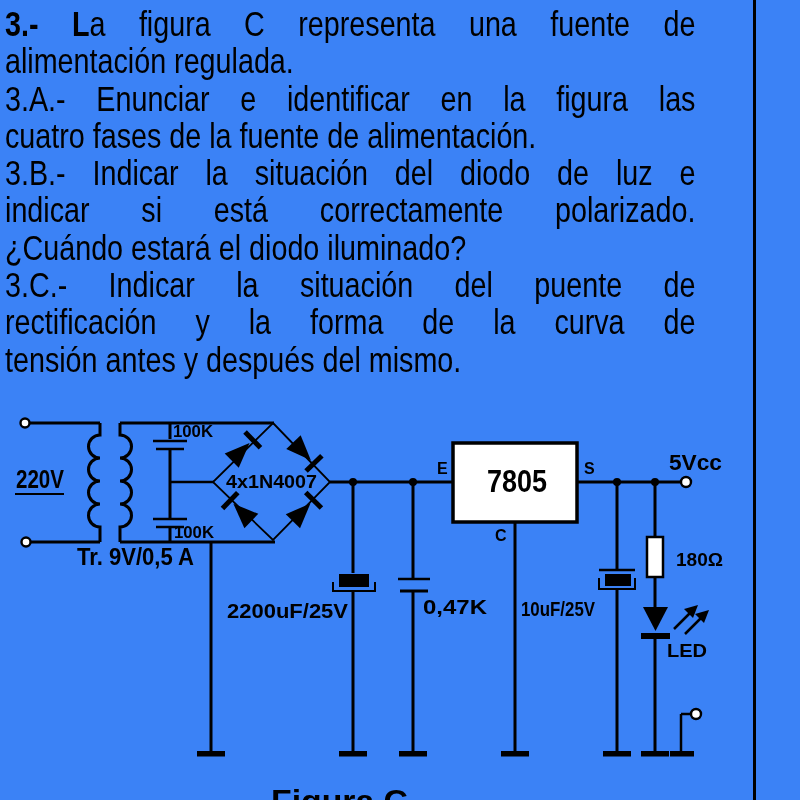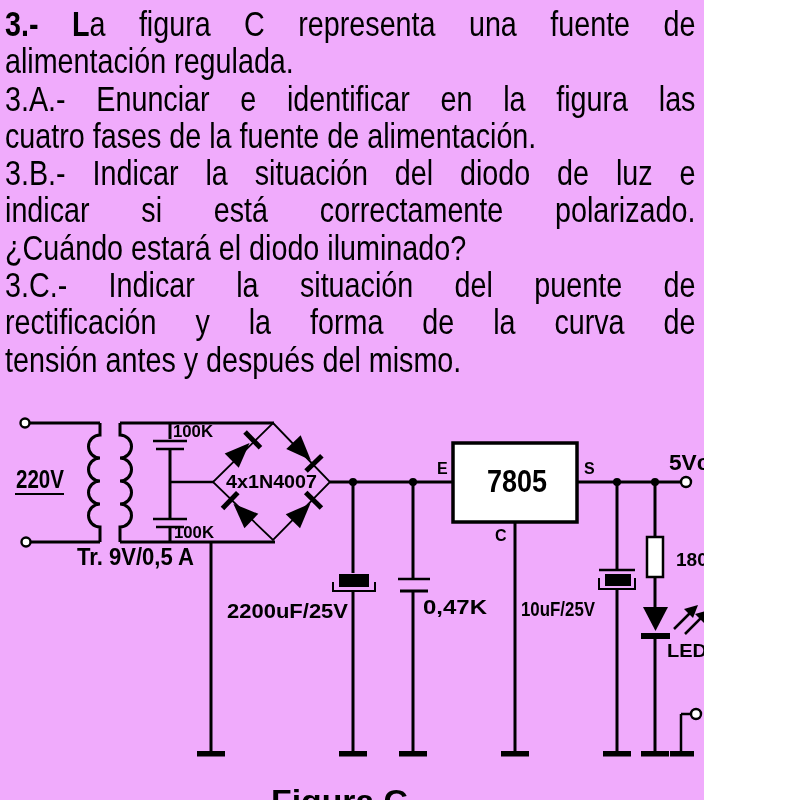--- a/index.html
+++ b/index.html
@@ -1,16 +1,16 @@
 <!DOCTYPE html>
 <html><head>
 <meta charset="utf-8">
 <style>
   html,body{margin:0;padding:0;background:#fff;}
-  .page{position:relative;width:704px;height:800px;background:#f0abfc;overflow:hidden;
+  .page{position:relative;width:800px;height:800px;background:#3b82f6;overflow:hidden;
         font-family:"Liberation Sans",sans-serif;color:#000;}
   .right-border{position:absolute;left:753px;top:0;width:3px;height:800px;background:#000;}
   .text-block{position:absolute;top:5px;left:5px;width:842px;
               transform:scaleX(0.82);transform-origin:0 0;
               font-size:35px;font-weight:400;line-height:37.3px;color:#000;}
   .line{text-align:left;white-space:normal;}
   .line.j{text-align:justify;text-align-last:justify;}
   .bp{font-weight:bold;}
   svg.circuit{position:absolute;left:0;top:400px;}
   .w3{stroke:#000;stroke-width:3;fill:none;}

